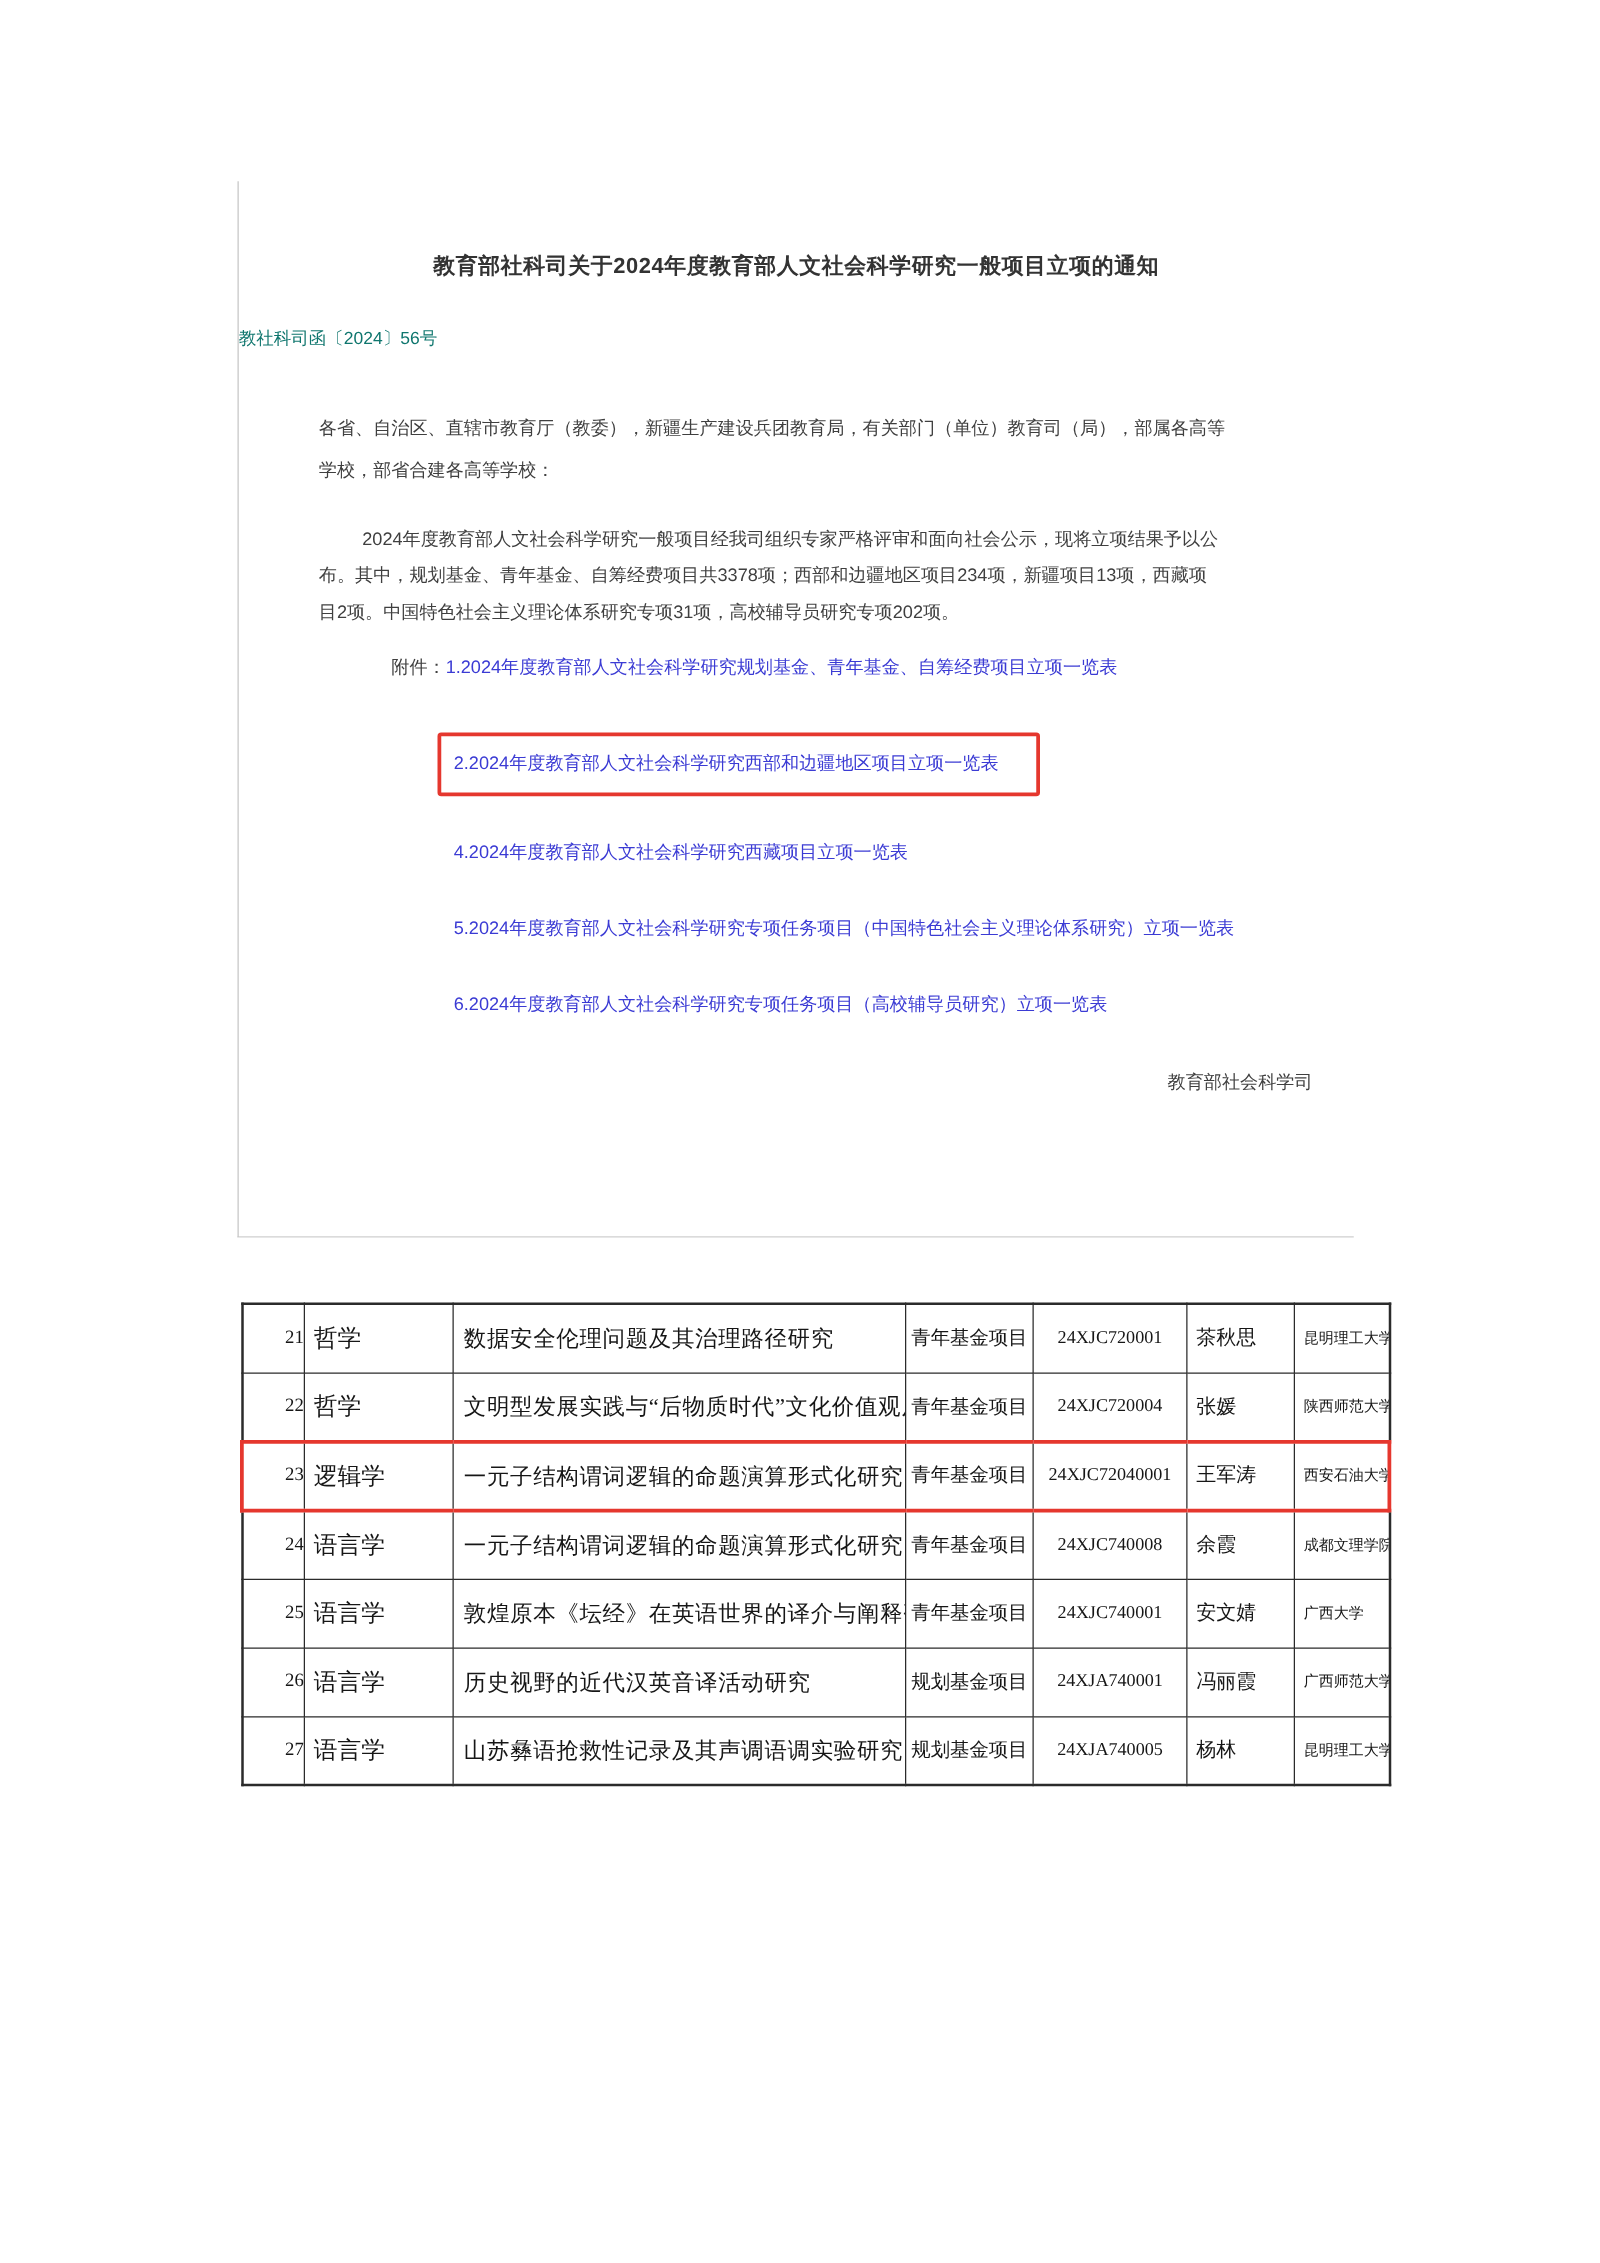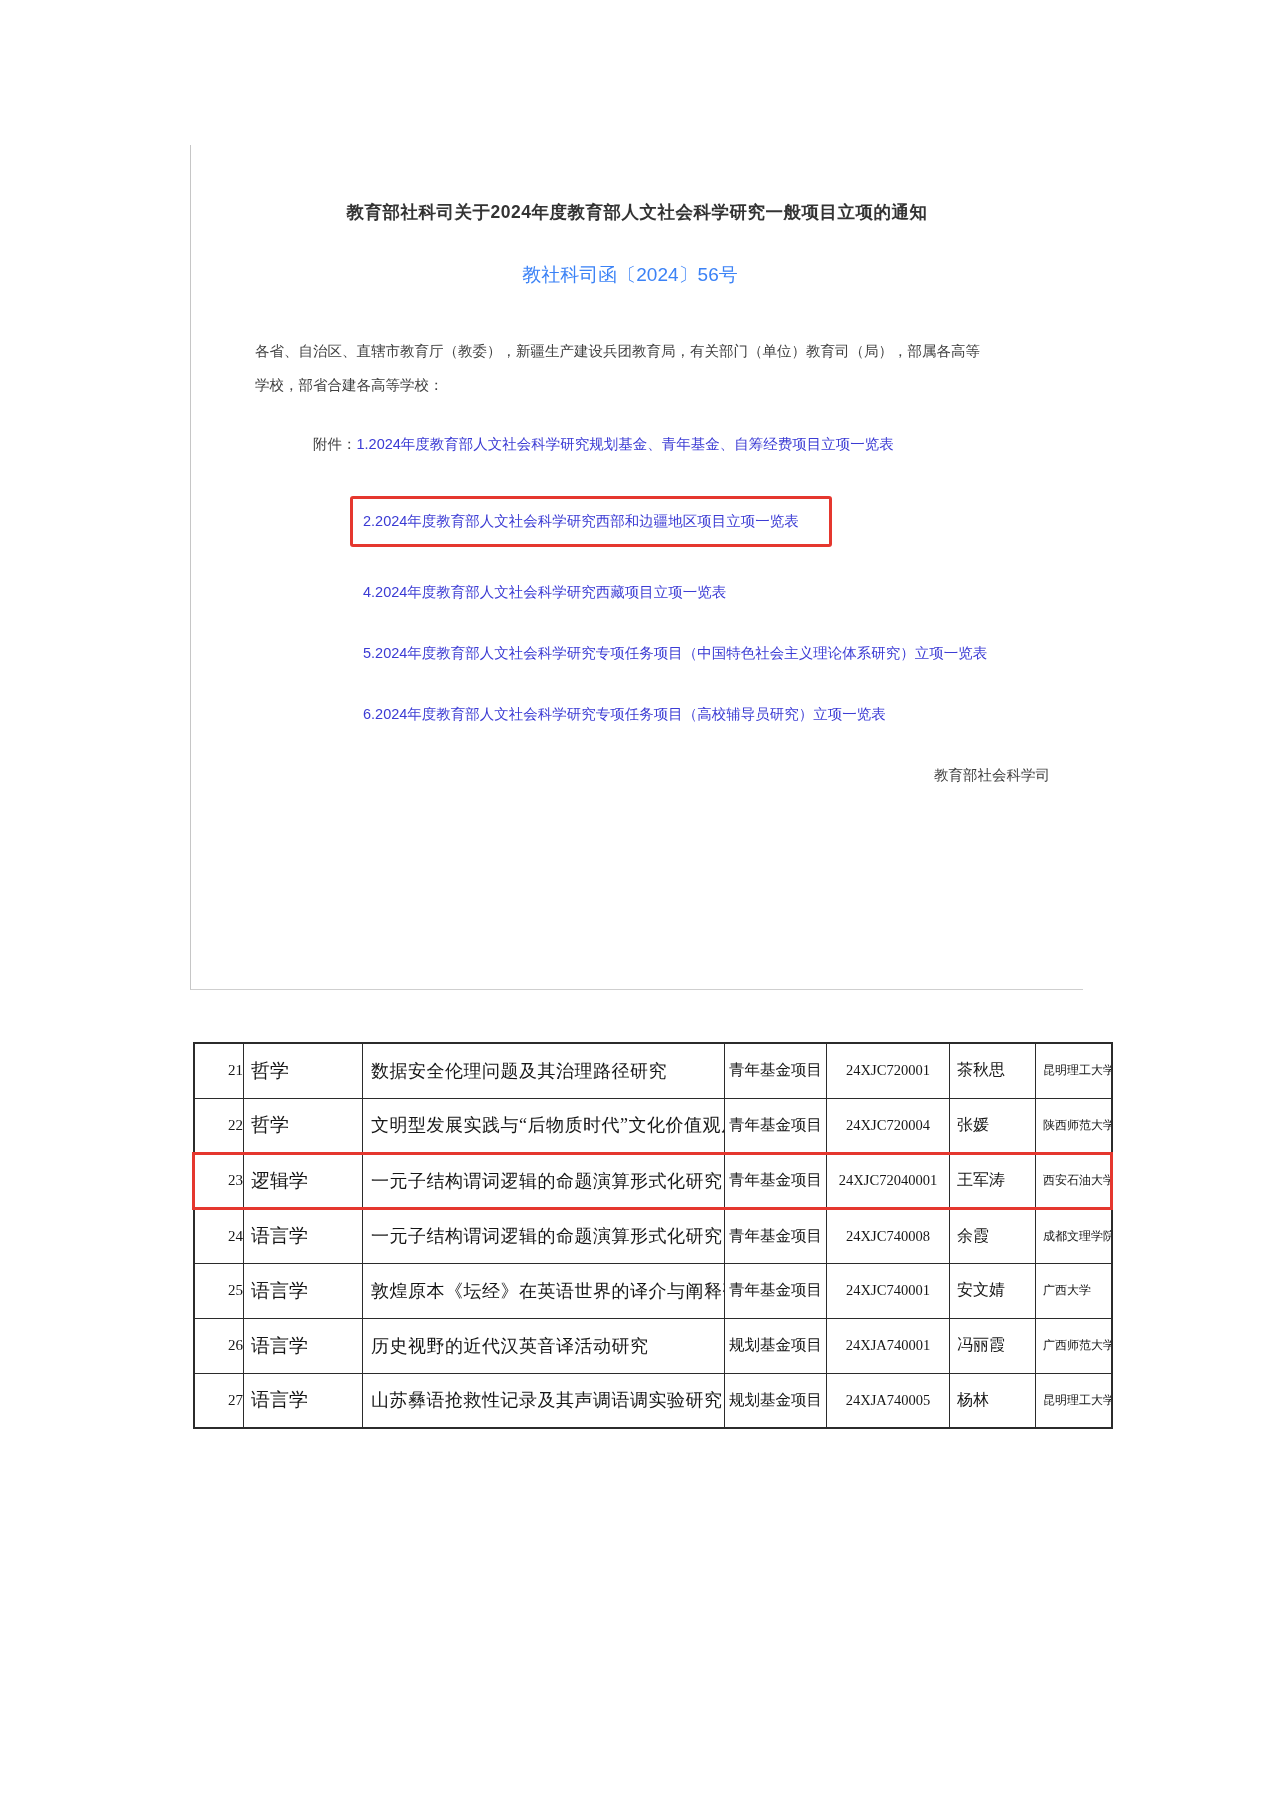--- a/index.html
+++ b/index.html
@@ -15,28 +15,28 @@
     position:absolute;left:190px;top:145px;width:893px;height:845px;
     background:#ffffff;
     border-left:1px solid #c6c6c6;
     border-bottom:1px solid #cfcfcf;
   }
   .doc-title{
     margin-top:55px;text-align:center;
     font-size:17.5px;font-weight:bold;color:#333;letter-spacing:0.5px;
   }
   .doc-number{
-    margin-top:38px;text-align:center;padding-right:14px;
-    font-size:19px;color:#3b82f6;
+    margin-top:38px;text-align:left;padding-right:14px;
+    font-size:14px;color:#0f766e;
   }
   .salutation{margin:46px 30px 0 64px;font-size:14.5px;line-height:34px;color:#3f3f3f;}
   .body-para{margin:24px 42px 0 64px;font-size:14.5px;line-height:29px;color:#3f3f3f;}
   .body-line.indent{text-indent:2.4em;}
 
-  .attachments{margin-top:33px;margin-left:122px;font-size:14.5px;}
+  .attachments{margin-top:20px;margin-left:122px;font-size:14.5px;}
   .att-line{margin-bottom:42px;line-height:19px;}
   .att-line.indent{margin-left:50px;}
   .att-label{color:#3f3f3f;}
   .att-link{color:var(--link);text-decoration:none;cursor:pointer;}
   .att-line.boxed-line{margin-bottom:36px;}
   .red-box{
     display:inline-block;
     border:3px solid var(--highlight);
     border-radius:3px;
     padding:13px 30px 13px 10px;
@@ -79,20 +79,25 @@
 
   <div class="doc-title">教育部社科司关于2024年度教育部人文社会科学研究一般项目立项的通知</div>
 
   <div class="doc-number">教社科司函〔2024〕56号</div>
 
   <div class="salutation">
     <div class="sal-line">各省、自治区、直辖市教育厅（教委），新疆生产建设兵团教育局，有关部门（单位）教育司（局），部属各高等</div>
     <div class="sal-line">学校，部省合建各高等学校：</div>
   </div>
 
+  <div class="body-para">
+    <div class="body-line indent">2024年度教育部人文社会科学研究一般项目经我司组织专家严格评审和面向社会公示，现将立项结果予以公</div>
+    <div class="body-line">布。其中，规划基金、青年基金、自筹经费项目共3378项；西部和边疆地区项目234项，新疆项目13项，西藏项</div>
+    <div class="body-line">目2项。中国特色社会主义理论体系研究专项31项，高校辅导员研究专项202项。</div>
+  </div>
 
   <div class="attachments">
     <div class="att-line"><span class="att-label">附件：</span><a class="att-link">1.2024年度教育部人文社会科学研究规划基金、青年基金、自筹经费项目立项一览表</a></div>
 
     <div class="att-line indent boxed-line"><span class="red-box"><a class="att-link">2.2024年度教育部人文社会科学研究西部和边疆地区项目立项一览表</a></span></div>
 
 
     <div class="att-line indent"><a class="att-link">4.2024年度教育部人文社会科学研究西藏项目立项一览表</a></div>
 
     <div class="att-line indent"><a class="att-link">5.2024年度教育部人文社会科学研究专项任务项目（中国特色社会主义理论体系研究）立项一览表</a></div>

